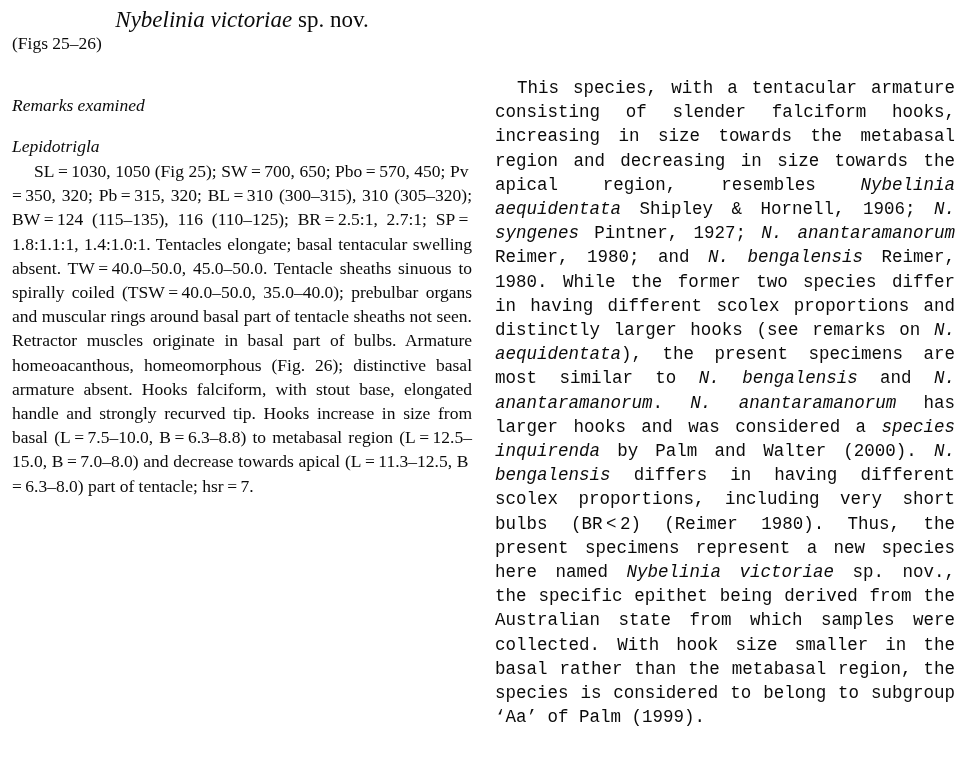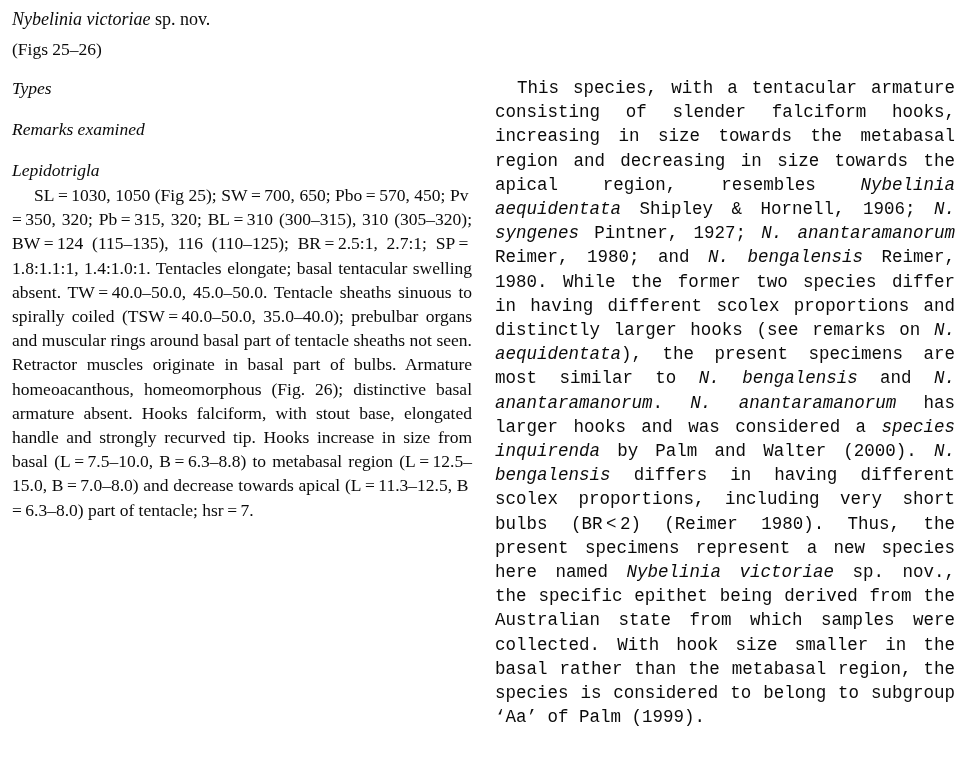--- a/index.html
+++ b/index.html
@@ -21,29 +21,30 @@
     width: 973px;
     height: 773px;
   }
   .heading-block {
     position: absolute;
     left: 12px;
     top: 8px;
     width: 460px;
   }
   .species-title {
-    font-size: 18px;
+    font-size: 23px;
     line-height: 23px;
     white-space: nowrap;
+    text-align: center;
   }
   .species-title i { font-style: italic; }
   .figs-line {
     font-size: 17.5px;
     line-height: 23px;
-    margin-top: 7px;
+    margin-top: 1px;
   }
   .col {
     position: absolute;
     top: 76px;
     width: 460px;
   }
   .col-left { left: 12px; }
   .col-right { left: 495px; }
 
   .sec-head {
@@ -75,21 +76,20 @@
 
 <div class="page">
 
   <div class="heading-block">
     <div class="species-title"><i>Nybelinia victoriae</i><span> sp. nov.</span></div>
     <div class="figs-line">(Figs 25–26)</div>
   </div>
 
   <div class="col col-left">
 
-    <div class="sec-head">Types</div>
 
     <div class="sec-head spaced">Remarks examined</div>
 
     <div class="sec-head spaced">Lepidotrigla</div>
     <p class="body indent">SL = 1030, 1050 (Fig 25); SW = 700, 650; Pbo = 570, 450; Pv = 350, 320; Pb = 315, 320; BL = 310 (300–315), 310 (305–320); BW = 124 (115–135), 116 (110–125); BR = 2.5:1, 2.7:1; SP = 1.8:1.1:1, 1.4:1.0:1. Tentacles elongate; basal tentacular swelling absent. TW = 40.0–50.0, 45.0–50.0. Tentacle sheaths sinuous to spirally coiled (TSW = 40.0–50.0, 35.0–40.0); prebulbar organs and muscular rings around basal part of tentacle sheaths not seen. Retractor muscles originate in basal part of bulbs. Armature homeoacanthous, homeomorphous (Fig. 26); distinctive basal armature absent. Hooks falciform, with stout base, elongated handle and strongly recurved tip. Hooks increase in size from basal (L = 7.5–10.0, B = 6.3–8.8) to metabasal region (L = 12.5–15.0, B = 7.0–8.0) and decrease towards apical (L = 11.3–12.5, B = 6.3–8.0) part of tentacle; hsr = 7.</p>
 
   </div>
 
   <div class="col col-right">
 

